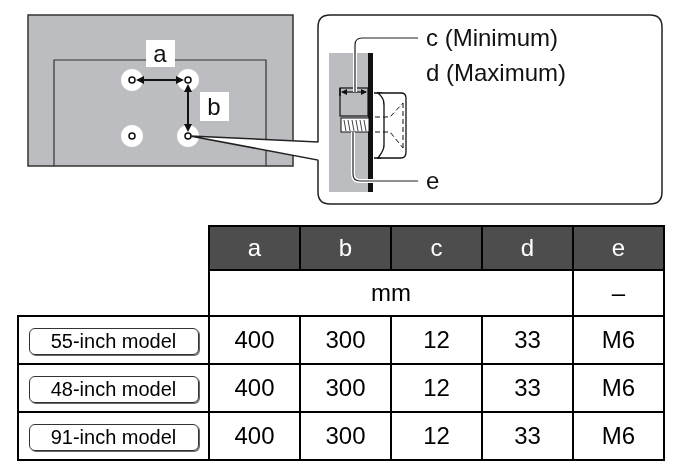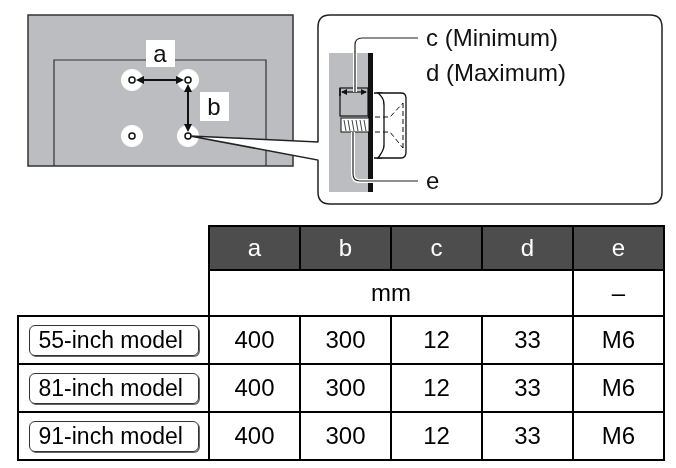--- a/index.html
+++ b/index.html
@@ -10,21 +10,21 @@
   #spec-table { position: absolute; left: 17px; top: 225px; border-collapse: collapse;
                 font-family: "Liberation Sans", sans-serif; }
   #spec-table td, #spec-table th { border: 2px solid #000; padding: 0; text-align: center;
                                    vertical-align: middle; }
   #spec-table th.hdr { background: #4d4d4d; color: #fff; font-weight: normal; font-size: 24px;
                        height: 42px; width: 89px; }
   #spec-table td.blank { border: none; width: 190px; }
   #spec-table td.unit { font-size: 24px; height: 44px; text-align: center; }
   #spec-table td.val { font-size: 24px; height: 46px; }
   .model-label { display: inline-block; border: 1.5px solid #333; border-radius: 6px;
-                 font-size: 23px; padding: 1px 9px; width: 150px; text-align: left;
+                 font-size: 20px; padding: 1px 9px; width: 150px; text-align: center;
                  box-shadow: 1px 1px 0 #666; }
 </style>
 </head>
 <body>
 
 <svg id="diagram" viewBox="0 0 676 215" xmlns="http://www.w3.org/2000/svg">
   <defs>
     <marker id="arr" markerWidth="8" markerHeight="8" refX="6" refY="4" orient="auto-start-reverse" markerUnits="userSpaceOnUse">
       <path d="M0,0 L8,4 L0,8 Z" fill="#111"></path>
     </marker>
@@ -106,21 +106,21 @@
   </tr>
   <tr>
     <td class="val"><span class="model-label">55-inch model</span></td>
     <td class="val">400</td>
     <td class="val">300</td>
     <td class="val">12</td>
     <td class="val">33</td>
     <td class="val">M6</td>
   </tr>
   <tr>
-    <td class="val"><span class="model-label">81-inch model</span></td>
+    <td class="val"><span class="model-label">48-inch model</span></td>
     <td class="val">400</td>
     <td class="val">300</td>
     <td class="val">12</td>
     <td class="val">33</td>
     <td class="val">M6</td>
   </tr>
   <tr>
     <td class="val"><span class="model-label">91-inch model</span></td>
     <td class="val">400</td>
     <td class="val">300</td>

